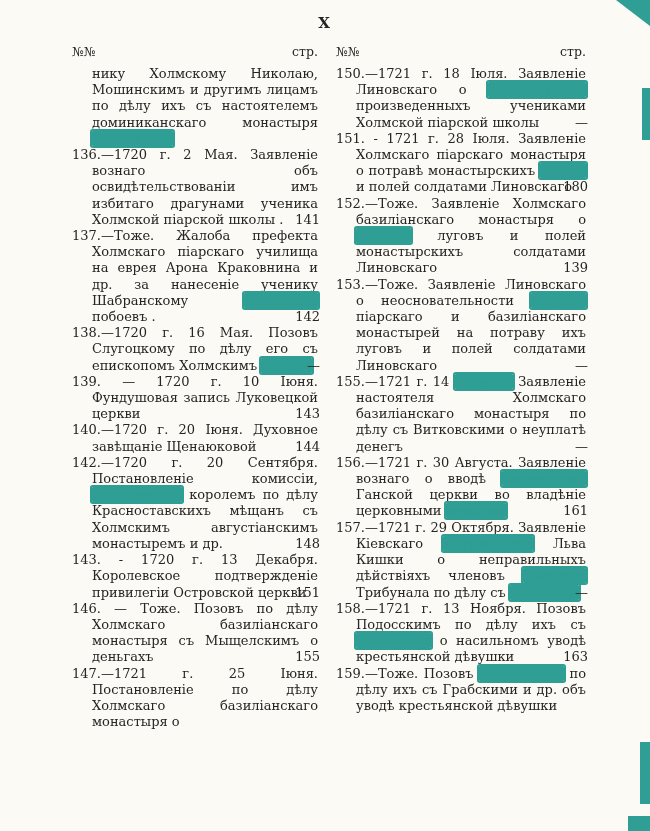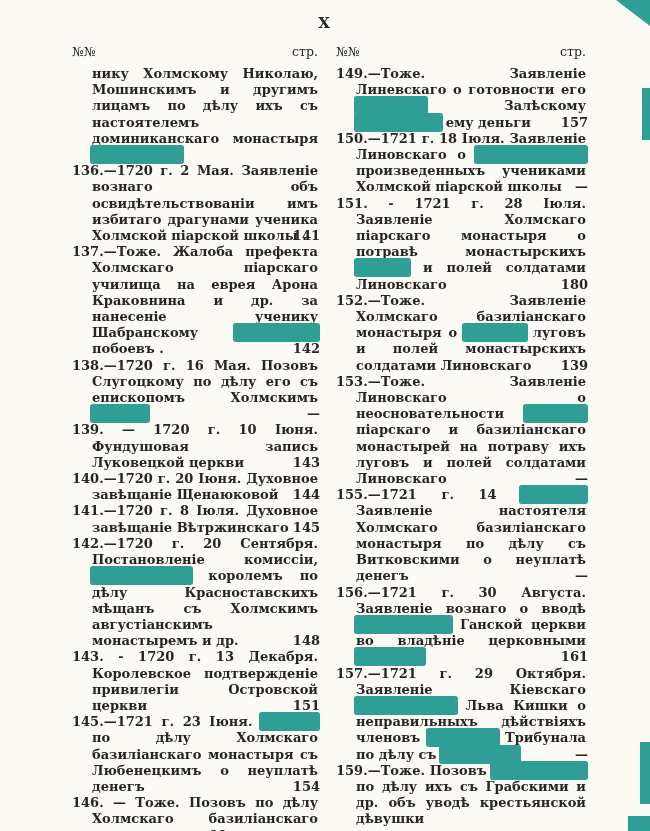--- a/index.html
+++ b/index.html
@@ -32,21 +32,20 @@
   .entries{
     font-size:13px;
     line-height:16.2px;
     text-align:justify;
   }
   .entry{
     position:relative;
     margin:0;
     padding-left:20px;
     text-indent:-20px;
-    font-weight:bold;
   }
   .entry.cont{text-indent:0;}
   .pg{
     position:absolute;
     right:-2px;bottom:0;
     text-indent:0;
     white-space:nowrap;
   }
   .hl{
     background:var(--hl);
@@ -71,43 +70,41 @@
     <span>№№</span>
     <span>стр.</span>
   </div>
   <div class="entries">
       <div class="entry cont"><span class="txt"><span>нику Холмскому Николаю, Мошинскимъ и другимъ лицамъ по дѣлу ихъ съ настоятелемъ доминиканскаго монастыря </span><span class="hl">Ясенскимъ.</span></span></div>
       <div class="entry"><span class="txt"><span>136.—1720 г. 2 Мая. Заявленіе вознаго объ освидѣтельствованіи имъ избитаго драгунами ученика Холмской піарской школы .</span></span><span class="pg">141</span></div>
       <div class="entry"><span class="txt"><span>137.—Тоже. Жалоба префекта Холмскаго піарскаго училища на еврея Арона Краковнина и др. за нанесеніе ученику Шабранскому </span><span class="hl">жестокихъ</span><span> побоевъ .</span></span><span class="pg">142</span></div>
       <div class="entry"><span class="txt"><span>138.—1720 г. 16 Мая. Позовъ Слугоцкому по дѣлу его съ епископомъ Холмскимъ </span><span class="hl">Фредро</span></span><span class="pg">—</span></div>
       <div class="entry"><span class="txt"><span>139. — 1720 г. 10 Іюня. Фундушовая запись Луковецкой церкви</span></span><span class="pg">143</span></div>
       <div class="entry"><span class="txt"><span>140.—1720 г. 20 Іюня. Духовное завѣщаніе Щенаюковой</span></span><span class="pg">144</span></div>
-      <div class="entry"><span class="txt"><span>141.—1720 г. 8 Іюля. Духовное завѣщаніе Вѣтржинскаго</span></span><span class="pg">145</span></div>
       <div class="entry"><span class="txt"><span>142.—1720 г. 20 Сентября. Постановленіе комиссіи, </span><span class="hl">назначенной</span><span> королемъ по дѣлу Красноставскихъ мѣщанъ съ Холмскимъ августіанскимъ монастыремъ и др.</span></span><span class="pg">148</span></div>
       <div class="entry"><span class="txt"><span>143. - 1720 г. 13 Декабря. Королевское подтвержденіе привилегіи Островской церкви</span></span><span class="pg">151</span></div>
-      <div class="entry"><span class="txt"><span>145.—1721 г. 23 Іюня. </span><span class="hl">Позовъ</span><span> по дѣлу Холмскаго базиліанскаго монастыря съ Любенецкимъ о неуплатѣ денегъ</span></span><span class="pg">154</span></div>
       <div class="entry"><span class="txt"><span>146. — Тоже. Позовъ по дѣлу Холмскаго базиліанскаго монастыря съ Мыщелскимъ о деньгахъ</span></span><span class="pg">155</span></div>
       <div class="entry"><span class="txt"><span>147.—1721 г. 25 Іюня. Постановленіе по дѣлу Холмскаго базиліанскаго монастыря о </span></span></div>
     </div>
 </div>
 
 <div class="col col-right">
   <div class="col-head">
     <span>№№</span>
     <span>стр.</span>
   </div>
   <div class="entries">
-      <div class="entry"><span class="txt"><span>149.—Тоже. Заявленіе Линевскаго о готовности его </span><span class="hl">уплатить</span><span> Залѣскому </span><span class="hl">слѣдующія</span><span> ему деньги</span></span><span class="pg">157</span></div>
       <div class="entry"><span class="txt"><span>150.—1721 г. 18 Іюля. Заявленіе Линовскаго о </span><span class="hl">безчинствахъ,</span><span> произведенныхъ учениками Холмской піарской школы</span></span><span class="pg">—</span></div>
       <div class="entry"><span class="txt"><span>151. - 1721 г. 28 Іюля. Заявленіе Холмскаго піарскаго монастыря о потравѣ монастырскихъ </span><span class="hl">луговъ</span><span> и полей солдатами Линовскаго</span></span><span class="pg">180</span></div>
       <div class="entry"><span class="txt"><span>152.—Тоже. Заявленіе Холмскаго базиліанскаго монастыря о </span><span class="hl">потравѣ</span><span> луговъ и полей монастырскихъ солдатами Линовскаго</span></span><span class="pg">139</span></div>
       <div class="entry"><span class="txt"><span>153.—Тоже. Заявленіе Линовскаго о неосновательности </span><span class="hl">потраву</span><span> піарскаго и базиліанскаго монастырей на потраву ихъ луговъ и полей солдатами Линовскаго</span></span><span class="pg">—</span></div>
       <div class="entry"><span class="txt"><span>155.—1721 г. 14 </span><span class="hl">Августа.</span><span> Заявленіе настоятеля Холмскаго базиліанскаго монастыря по дѣлу съ Витковскими о неуплатѣ денегъ</span></span><span class="pg">—</span></div>
       <div class="entry"><span class="txt"><span>156.—1721 г. 30 Августа. Заявленіе вознаго о вводѣ </span><span class="hl">священника</span><span> Ганской церкви во владѣніе церковными </span><span class="hl">землями</span></span><span class="pg">161</span></div>
       <div class="entry"><span class="txt"><span>157.—1721 г. 29 Октября. Заявленіе Кіевскаго </span><span class="hl">митрополита</span><span> Льва Кишки о неправильныхъ дѣйствіяхъ членовъ </span><span class="hl">Главнаго</span><span> Трибунала по дѣлу съ </span><span class="hl">Цетровою</span></span><span class="pg">—</span></div>
+      <div class="entry"><span class="txt"><span>158.—1721 г. 13 Ноября. Позовъ Подосскимъ по дѣлу ихъ съ </span><span class="hl">Грабскимъ</span><span> о насильномъ уводѣ крестьянской дѣвушки</span></span><span class="pg">163</span></div>
       <div class="entry"><span class="txt"><span>159.—Тоже. Позовъ </span><span class="hl">Подосскимъ</span><span> по дѣлу ихъ съ Грабскими и др. объ уводѣ крестьянской дѣвушки</span></span></div>
     </div>
 </div>
 
 <div class="marks">
     <div class="mark corner-tr" style="left: 616px; top: 0px; width: 34px; height: 26px;"></div>
     <div class="mark" style="left: 642px; top: 88px; width: 8px; height: 52px;"></div>
     <div class="mark" style="left: 640px; top: 742px; width: 10px; height: 62px;"></div>
     <div class="mark" style="left: 628px; top: 816px; width: 22px; height: 15px;"></div>
   </div>

